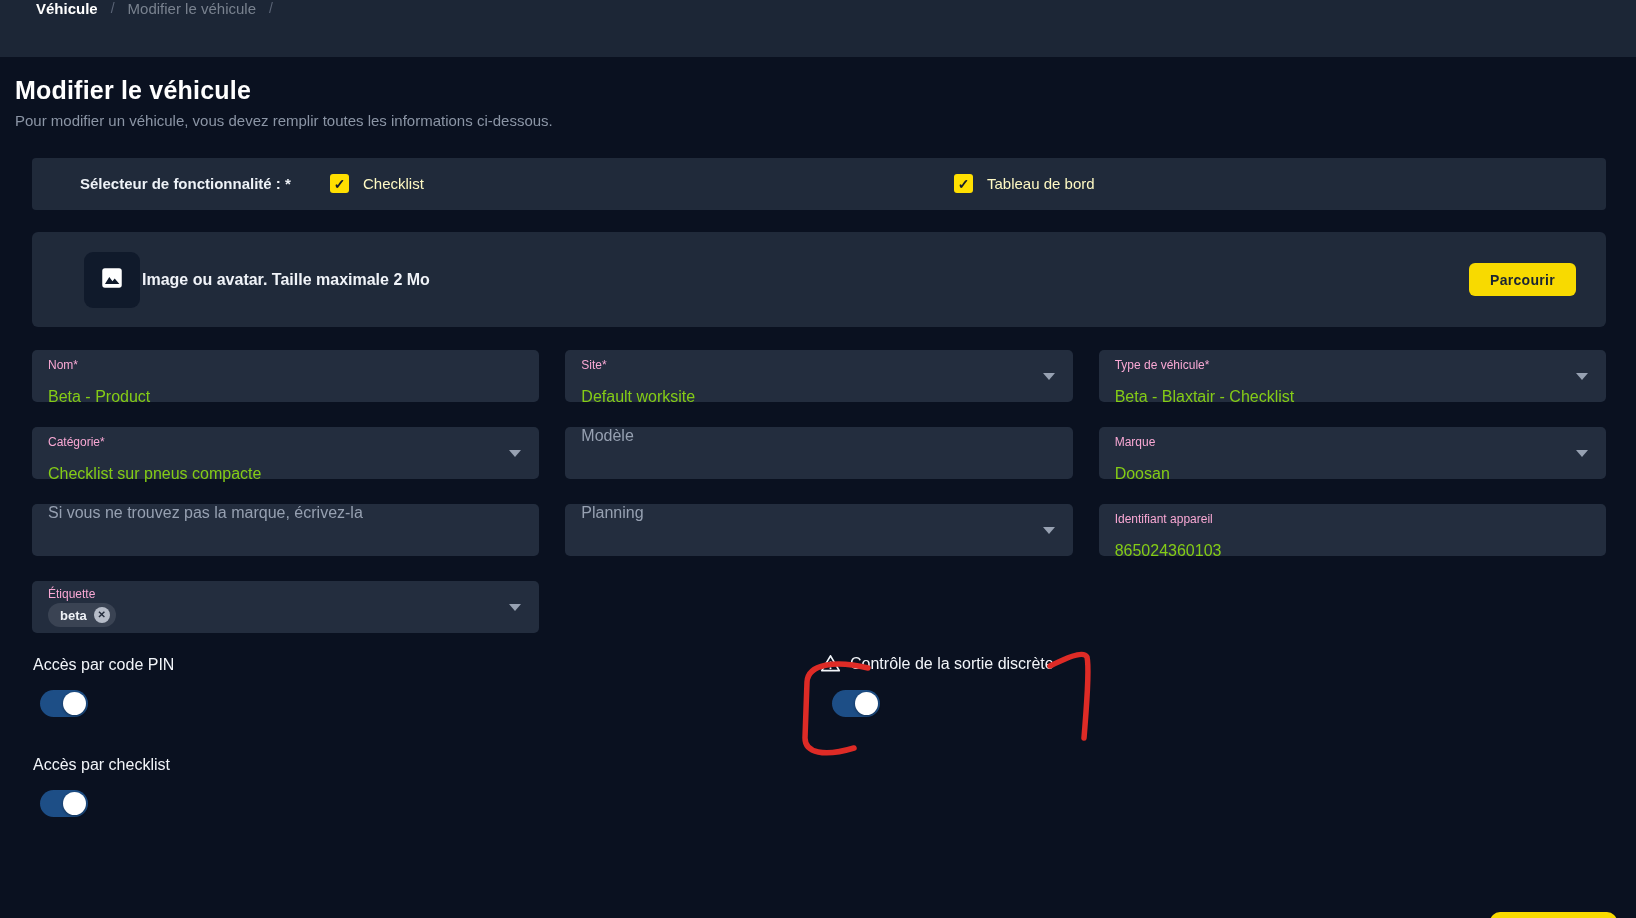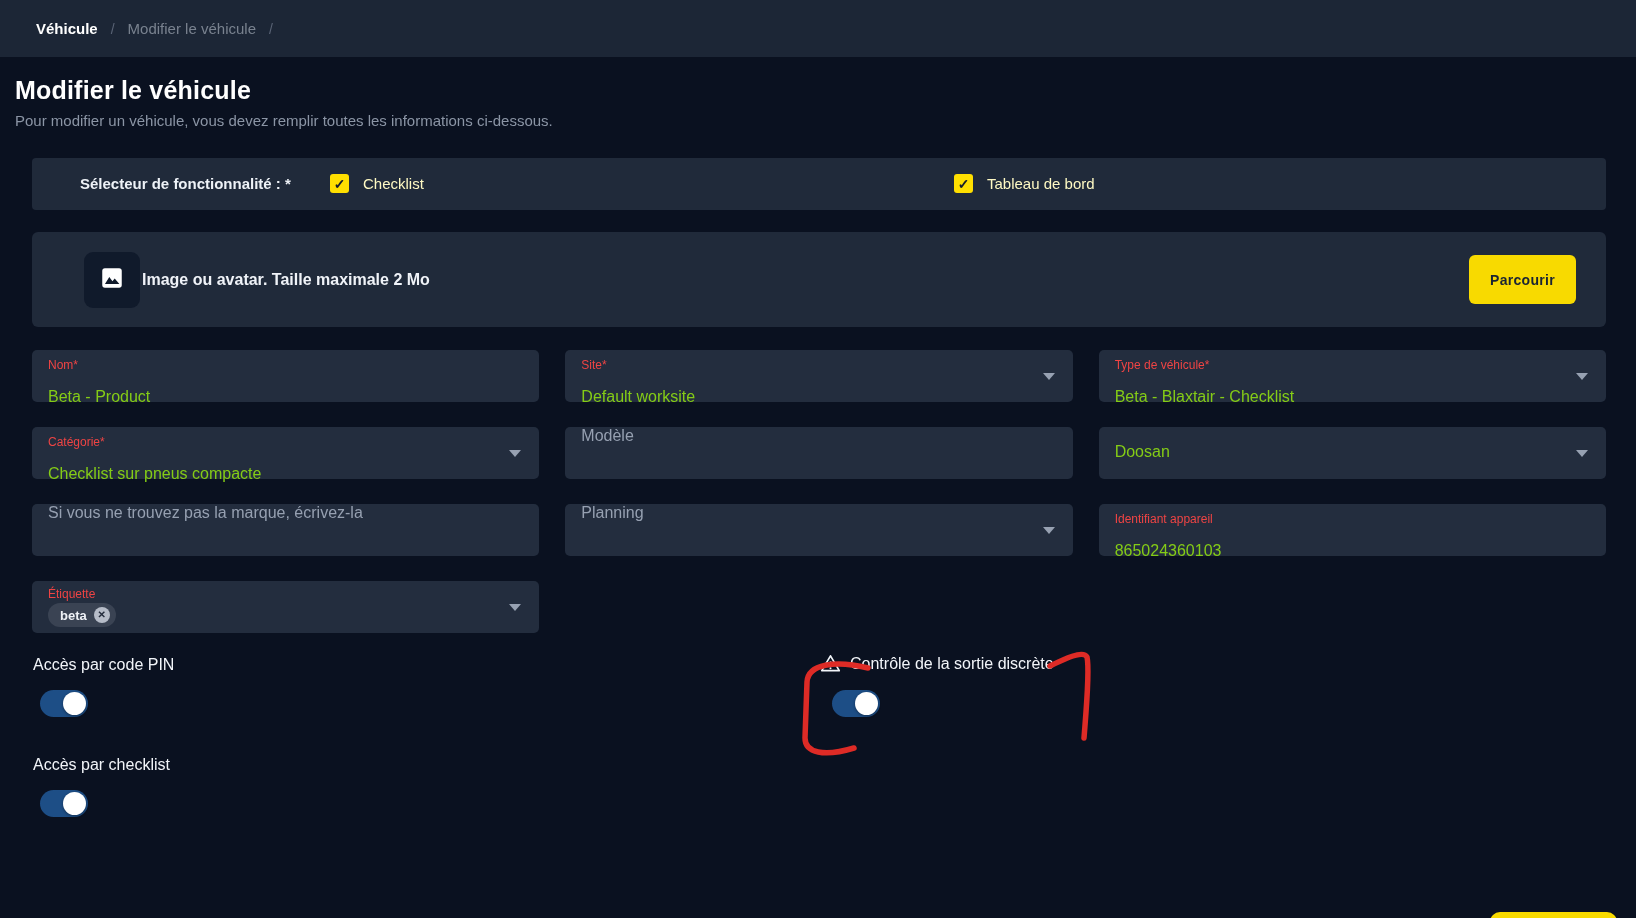--- a/index.html
+++ b/index.html
@@ -3,21 +3,21 @@
 <meta charset="utf-8">
 <style>
   html,body{margin:0;padding:0;background:#05080f;}
   .screen{
     position:relative;width:1636px;height:918px;overflow:hidden;
     background:#0a1120;font-family:"Liberation Sans",sans-serif;
     -webkit-font-smoothing:antialiased;
   }
   
   .crumb-bar{position:absolute;top:0;left:0;right:0;height:57px;background:#1c2636;
-    display:flex;align-items:center;padding-left:36px;box-sizing:border-box;}
+    display:flex;padding-left:36px;box-sizing:border-box;}
   .crumb-active{color:#ffffff;font-weight:700;font-size:15px;cursor:pointer;}
   .crumb-sep{color:#5a6476;font-size:14px;margin:0 13px;}
   .crumb-muted{color:#79828f;font-size:15px;}
   
   .page-head{position:absolute;top:76px;left:15px;}
   .page-title{color:#ffffff;font-size:25px;font-weight:700;letter-spacing:.2px;}
   .page-sub{color:#8b95a5;font-size:15px;margin-top:7px;}
   
   .feature-bar{position:absolute;top:158px;left:32px;width:1574px;height:52px;
     background:#202a3a;border-radius:4px;}
@@ -28,29 +28,29 @@
   .checkbox{width:19px;height:19px;border-radius:3px;background:#ffdf00;
     display:flex;align-items:center;justify-content:center;
     color:#141c2c;font-size:14px;font-weight:700;line-height:1;cursor:pointer;}
   .cb-label{color:#fef9c3;font-size:15px;margin-left:14px;}
   
   .upload{position:absolute;top:232px;left:32px;width:1574px;height:95px;background:#202a3a;
     border-radius:6px;display:flex;align-items:center;box-sizing:border-box;padding:0 30px 0 52px;}
   .img-tile{width:56px;height:56px;background:#101a2b;border-radius:9px;
     display:flex;align-items:center;justify-content:center;flex:0 0 auto;}
   .upload-text{color:#f0f3f8;font-size:16px;font-weight:600;margin-left:2px;}
-  .browse-btn{margin-left:auto;height:49px;padding:0 21px;background:#f8da00;border:none;
+  .browse-btn{margin-left:auto;height:33px;padding:0 21px;background:#f8da00;border:none;
     border-radius:6px;color:#1a2433;font-size:14px;font-weight:700;letter-spacing:.3px;
     font-family:"Liberation Sans",sans-serif;cursor:pointer;}
   
   .grid{position:absolute;top:350px;left:32px;width:1574px;display:grid;
     grid-template-columns:repeat(3,1fr);column-gap:26px;row-gap:25px;}
   .field{height:52px;background:#232d3e;border-radius:5px;position:relative;
     box-sizing:border-box;padding:0 40px 0 16px;cursor:text;}
-  .f-label{font-size:12px;color:#ef4444;padding-top:8px;}
+  .f-label{font-size:12px;color:#f9a8d4;padding-top:8px;}
   .f-value{font-size:16px;color:#84cc16;margin-top:16px;white-space:nowrap;}
   .field.ph-only{display:flex;align-items:flex-start;}
   .f-ph{font-size:16px;color:#96a0b1;white-space:nowrap;}
   .caret{position:absolute;right:18px;top:50%;margin-top:-3px;width:0;height:0;
     border-left:6px solid transparent;border-right:6px solid transparent;
     border-top:7px solid #97a1b2;}
   .only-col1{grid-column:1;}
   .chip-row{display:flex;align-items:flex-start;margin-top:2px;}
   .chip{display:inline-flex;align-items:center;background:#3a4353;border-radius:12px;
     height:24px;padding:0 6px 0 12px;}
@@ -133,20 +133,21 @@
 
     <div class="field">
       <div class="f-label">Catégorie*</div>
       <div class="f-value">Checklist sur pneus compacte</div>
       <span class="caret"></span>
     </div>
     <div class="field ph-only">
       <div class="f-ph">Modèle</div>
     </div>
     <div class="field">
+      <div class="f-label">Marque</div>
       <div class="f-value">Doosan</div>
       <span class="caret"></span>
     </div>
 
     <div class="field ph-only">
       <div class="f-ph">Si vous ne trouvez pas la marque, écrivez-la</div>
     </div>
     <div class="field ph-only">
       <div class="f-ph">Planning</div>
       <span class="caret"></span>

